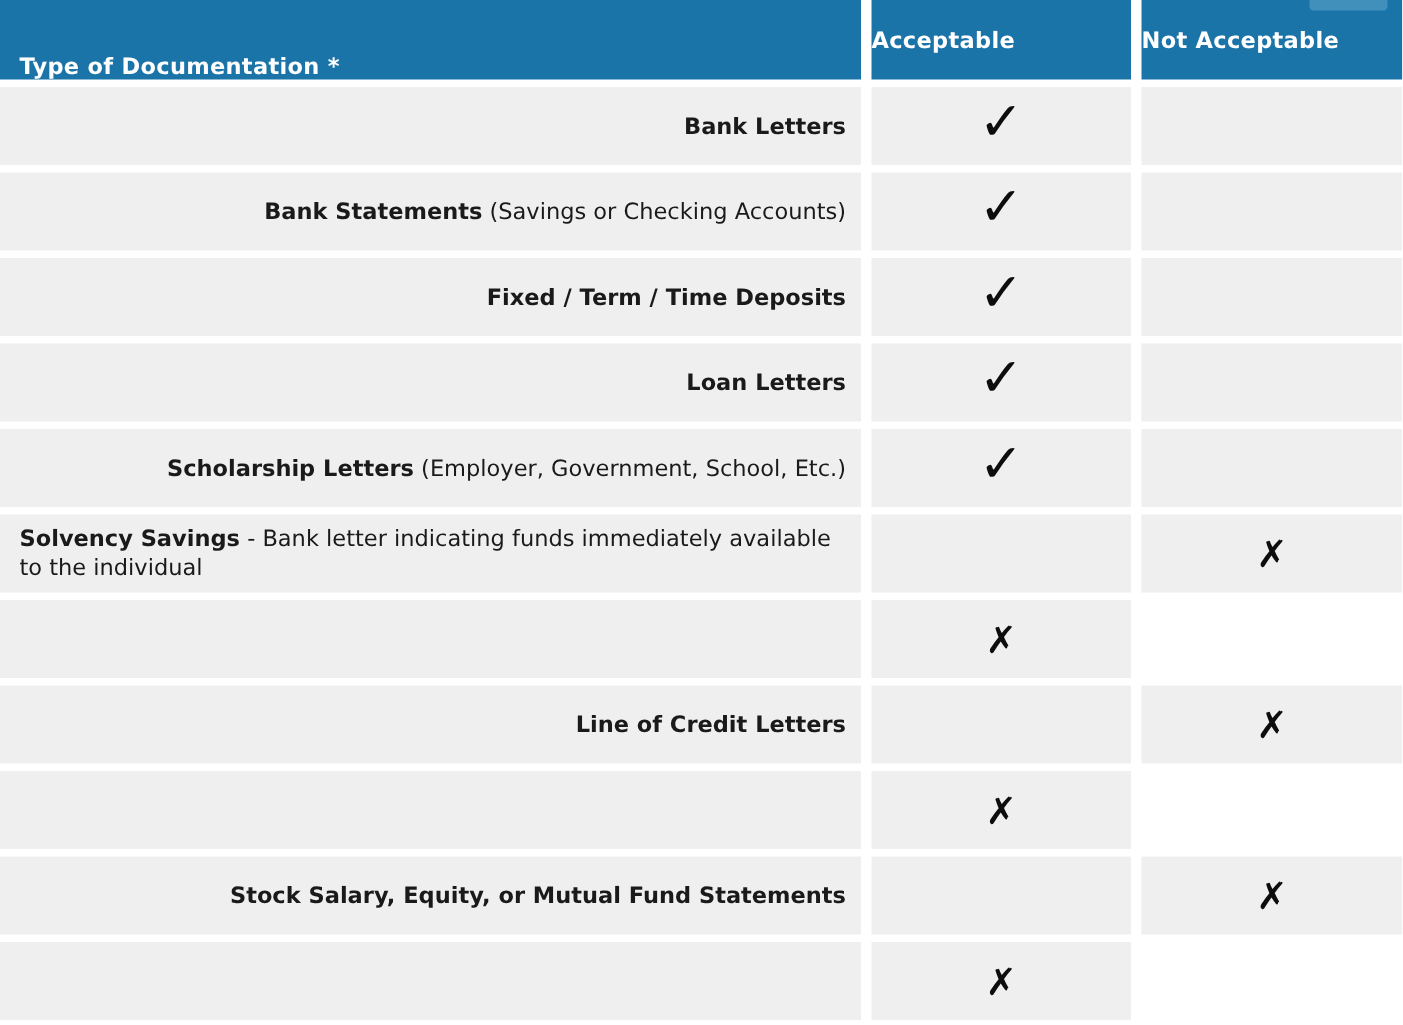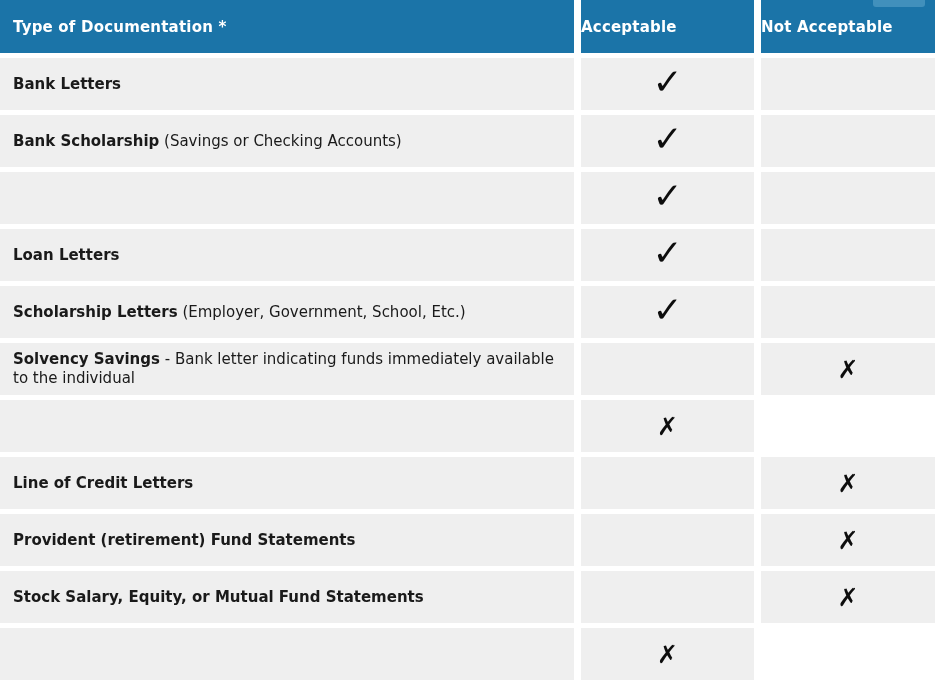--- a/index.html
+++ b/index.html
@@ -25,35 +25,35 @@
   .header-row .cell {
     background: #1b74a8;
     color: #ffffff;
     height: 53px;
     display: flex;
     align-items: center;
     font-weight: bold;
     font-size: 15px;
     letter-spacing: 0.2px;
   }
-  .header-row .c1 { padding-left: 13px; }
+  .header-row .c1 { padding-left: 13px; align-items: flex-end; }
   .header-row .c2, .header-row .c3 { justify-content: flex-start; padding-left: 0; }
   
   .body-row .cell {
     background: #efefef;
     min-height: 52px;
     display: flex;
     align-items: center;
     color: #1a1a1a;
   }
   .body-row .c1 {
     padding-left: 13px;
     padding-right: 10px;
     flex-direction: column;
-    align-items: flex-start;
+    align-items: flex-end;
     justify-content: center;
   }
   .body-row .c2, .body-row .c3 { justify-content: center; }
   .title-line {
     font-size: 15px;
     line-height: 19px;
   }
   .title-line .t { font-weight: bold; }
   .title-line .d { font-weight: normal; }
   .note {
@@ -110,33 +110,34 @@
     <div class="cell c2">
         <span class="mark mark-check">✓</span>
       </div>
     <div class="cell c3">
         <span class="mark mark-cross"></span>
       </div>
   </div>
 
   <div class="grid-row body-row">
     <div class="cell c1">
-      <div class="title-line"><span class="t">Bank Scholarship</span> <span class="d">(Savings or Checking Accounts)</span></div>
-
-    </div>
-    <div class="cell c2">
-        <span class="mark mark-check">✓</span>
-      </div>
-    <div class="cell c3">
-        <span class="mark mark-cross"></span>
-      </div>
-  </div>
-
-  <div class="grid-row body-row">
-    <div class="cell c1">
+      <div class="title-line"><span class="t">Bank Statements</span> <span class="d">(Savings or Checking Accounts)</span></div>
+
+    </div>
+    <div class="cell c2">
+        <span class="mark mark-check">✓</span>
+      </div>
+    <div class="cell c3">
+        <span class="mark mark-cross"></span>
+      </div>
+  </div>
+
+  <div class="grid-row body-row">
+    <div class="cell c1">
+      <div class="title-line"><span class="t">Fixed / Term / Time Deposits</span> <span class="d"></span></div>
     </div>
     <div class="cell c2">
         <span class="mark mark-check">✓</span>
       </div>
     <div class="cell c3">
         <span class="mark mark-cross"></span>
       </div>
   </div>
 
   <div class="grid-row body-row">
@@ -194,24 +195,20 @@
     </div>
     <div class="cell c2">
         <span class="mark mark-check"></span>
       </div>
     <div class="cell c3">
         <span class="mark mark-cross">✗</span>
       </div>
   </div>
 
   <div class="grid-row body-row">
-    <div class="cell c1">
-      <div class="title-line"><span class="t">Provident (retirement) Fund Statements</span> <span class="d"></span></div>
-
-    </div>
     <div class="cell c2">
         <span class="mark mark-check"></span>
       </div>
     <div class="cell c3">
         <span class="mark mark-cross">✗</span>
       </div>
   </div>
 
   <div class="grid-row body-row">
     <div class="cell c1">

